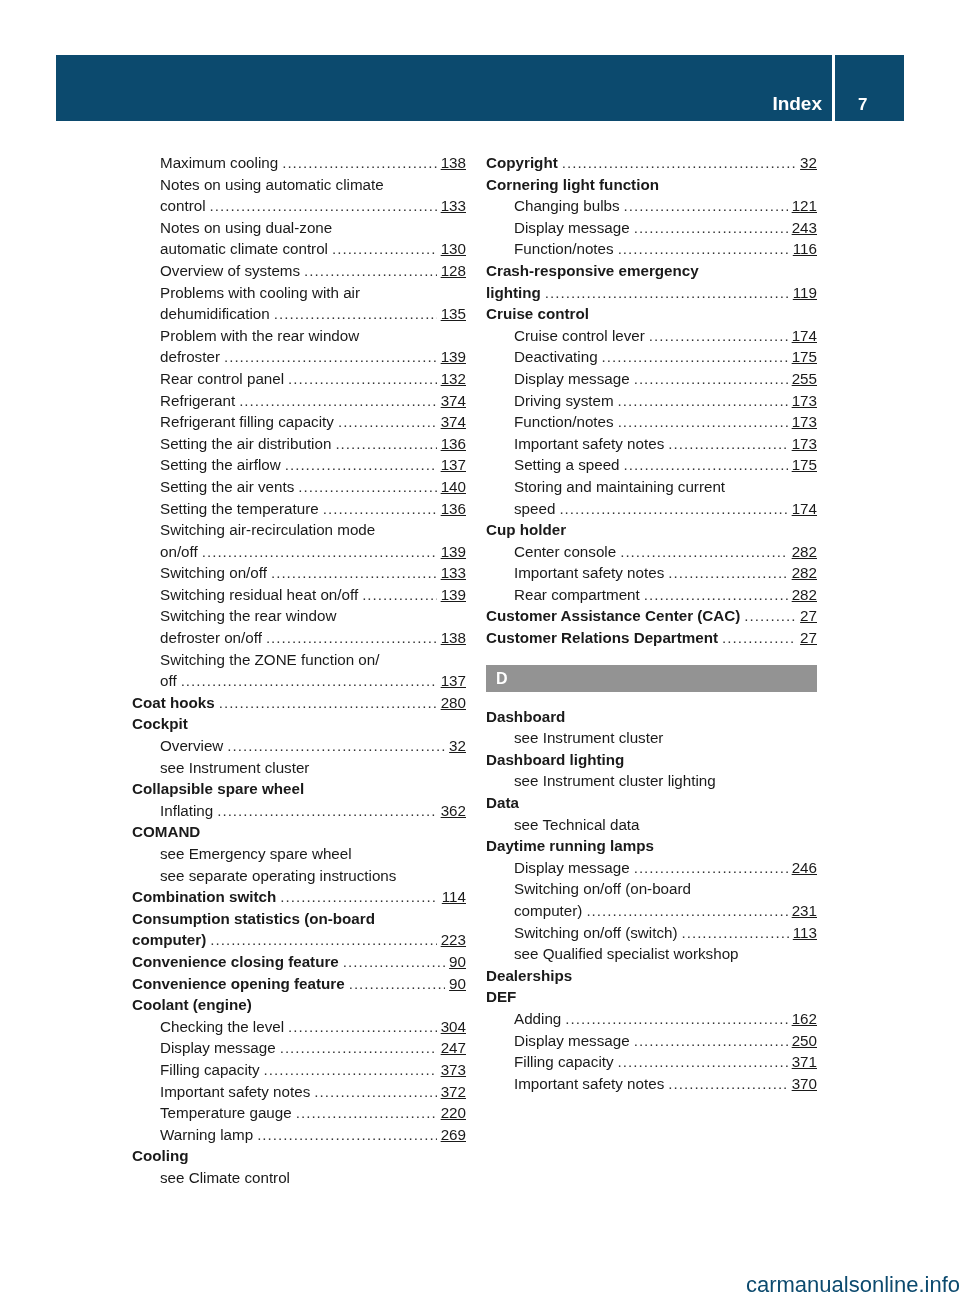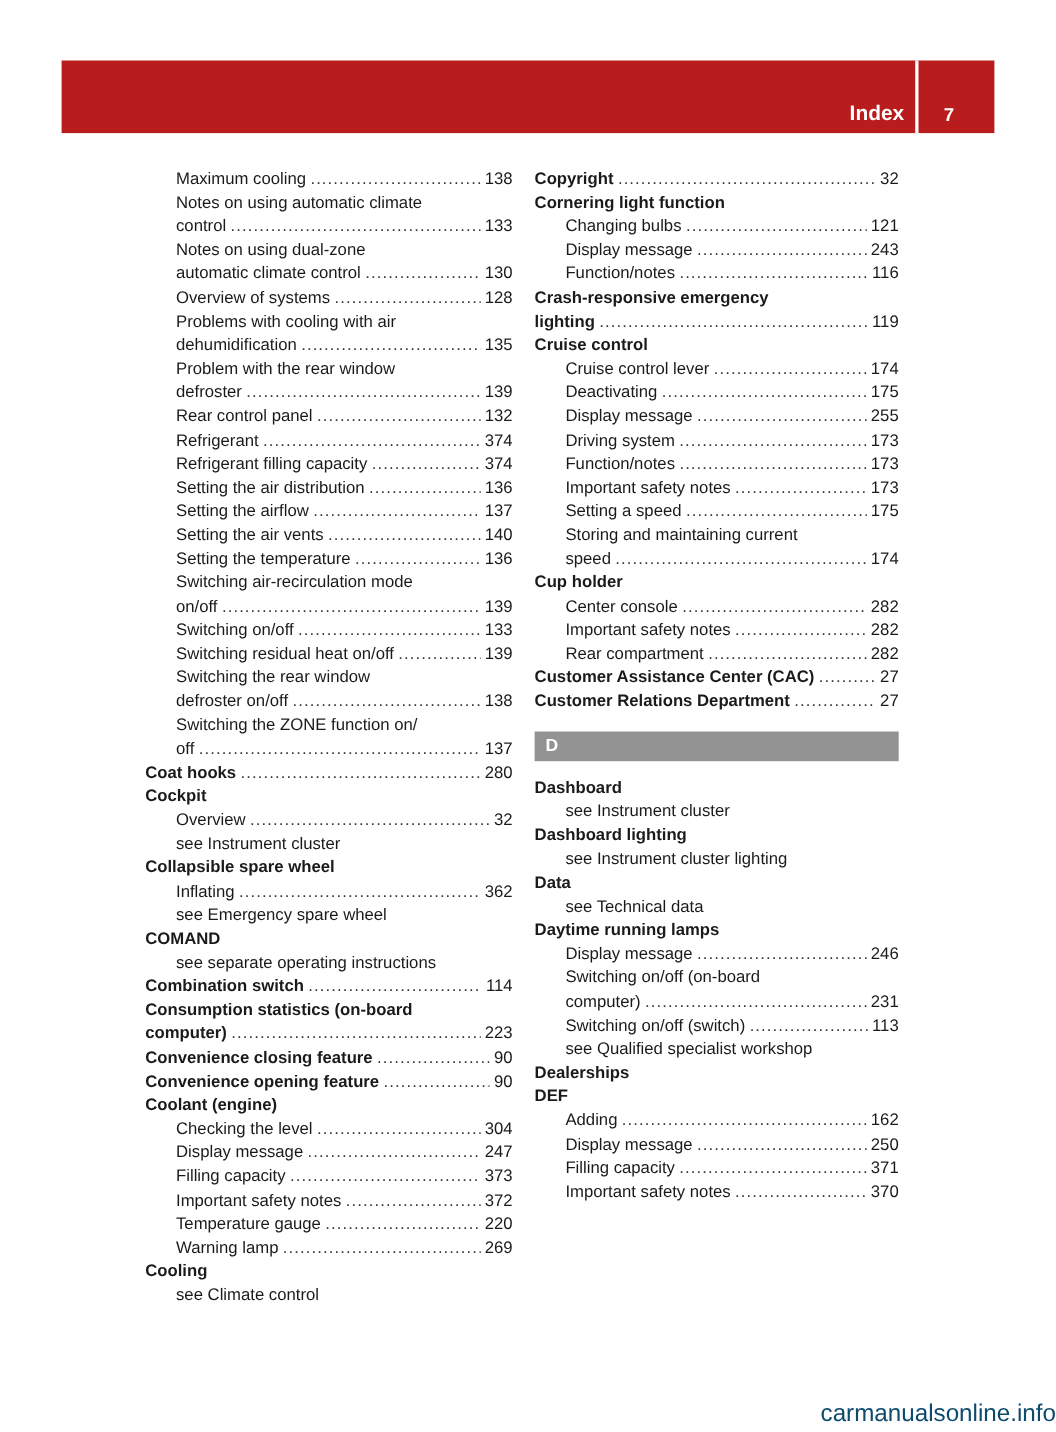--- a/index.html
+++ b/index.html
@@ -1,32 +1,32 @@
 <!DOCTYPE html>
 <html><head>
 <meta charset="utf-8">
 <style>
   html, body { margin: 0; padding: 0; background: #ffffff; }
   body { width: 960px; height: 1302px; position: relative; overflow: hidden;
          font-family: "Liberation Sans", sans-serif; color: #1a1a1a; }
-  .header-bar { position: absolute; left: 56px; top: 55px; width: 848px; height: 66px; background: #b91c1c; }
+  .header-bar { position: absolute; left: 56px; top: 55px; width: 848px; height: 66px; background: #0c4a6e; }
   .header-title { position: absolute; right: 82px; bottom: 6px; color: #fff; font-weight: bold; font-size: 19px; }
   .header-divider { position: absolute; left: 776px; top: 0; width: 3px; height: 66px; background: #ffffff; }
   .header-page { position: absolute; left: 802px; bottom: 6px; color: #fff; font-weight: bold; font-size: 17px; }
   .col { position: absolute; top: 152px; font-size: 15.2px; line-height: 21.6px; }
   .col-left { left: 132px; width: 334px; }
   .col-right { left: 486px; width: 331px; }
   .entry { display: flex; align-items: baseline; white-space: nowrap; }
   .entry.sub { padding-left: 28px; }
   .entry.wrap { display: block; white-space: normal; }
   .entry .label { flex: 0 0 auto; }
   .entry.head .label { font-weight: bold; }
   .leader { flex: 1 1 auto; overflow: hidden; margin: 0 4px; color: #333; letter-spacing: 1px; }
   .leader::after { content: "............................................................................................................................."; }
-  .page { flex: 0 0 auto; text-align: center; }
+  .page { flex: 0 0 auto; text-align: center; text-decoration: underline; }
   .letter-bar { background: #939393; color: #fff; font-weight: bold; font-size: 16px;
                 height: 27px; line-height: 27px; padding-left: 10px; margin: 16px 0 14px 0; }
   .watermark { position: absolute; right: 0px; bottom: 4px; font-size: 22px; color: #0c4a6e; }
 </style>
 </head>
 <body>
 
 <div class="header-bar">
   <span class="header-title">Index</span>
   <span class="header-divider"></span>
@@ -142,22 +142,22 @@
       <span class="leader"></span>
       <span class="page">32</span>
     </div>
     <div class="entry sub wrap"><span class="label">see Instrument cluster</span></div>
     <div class="entry head wrap"><span class="label">Collapsible spare wheel</span></div>
     <div class="entry sub">
       <span class="label">Inflating</span>
       <span class="leader"></span>
       <span class="page">362</span>
     </div>
+    <div class="entry head wrap"><span class="label">COMAND</span></div>
     <div class="entry sub wrap"><span class="label">see Emergency spare wheel</span></div>
-    <div class="entry head wrap"><span class="label">COMAND</span></div>
     <div class="entry sub wrap"><span class="label">see separate operating instructions</span></div>
     <div class="entry head">
       <span class="label">Combination switch</span>
       <span class="leader"></span>
       <span class="page">114</span>
     </div>
     <div class="entry head wrap"><span class="label">Consumption statistics (on-board</span></div>
     <div class="entry head">
       <span class="label">computer)</span>
       <span class="leader"></span>

